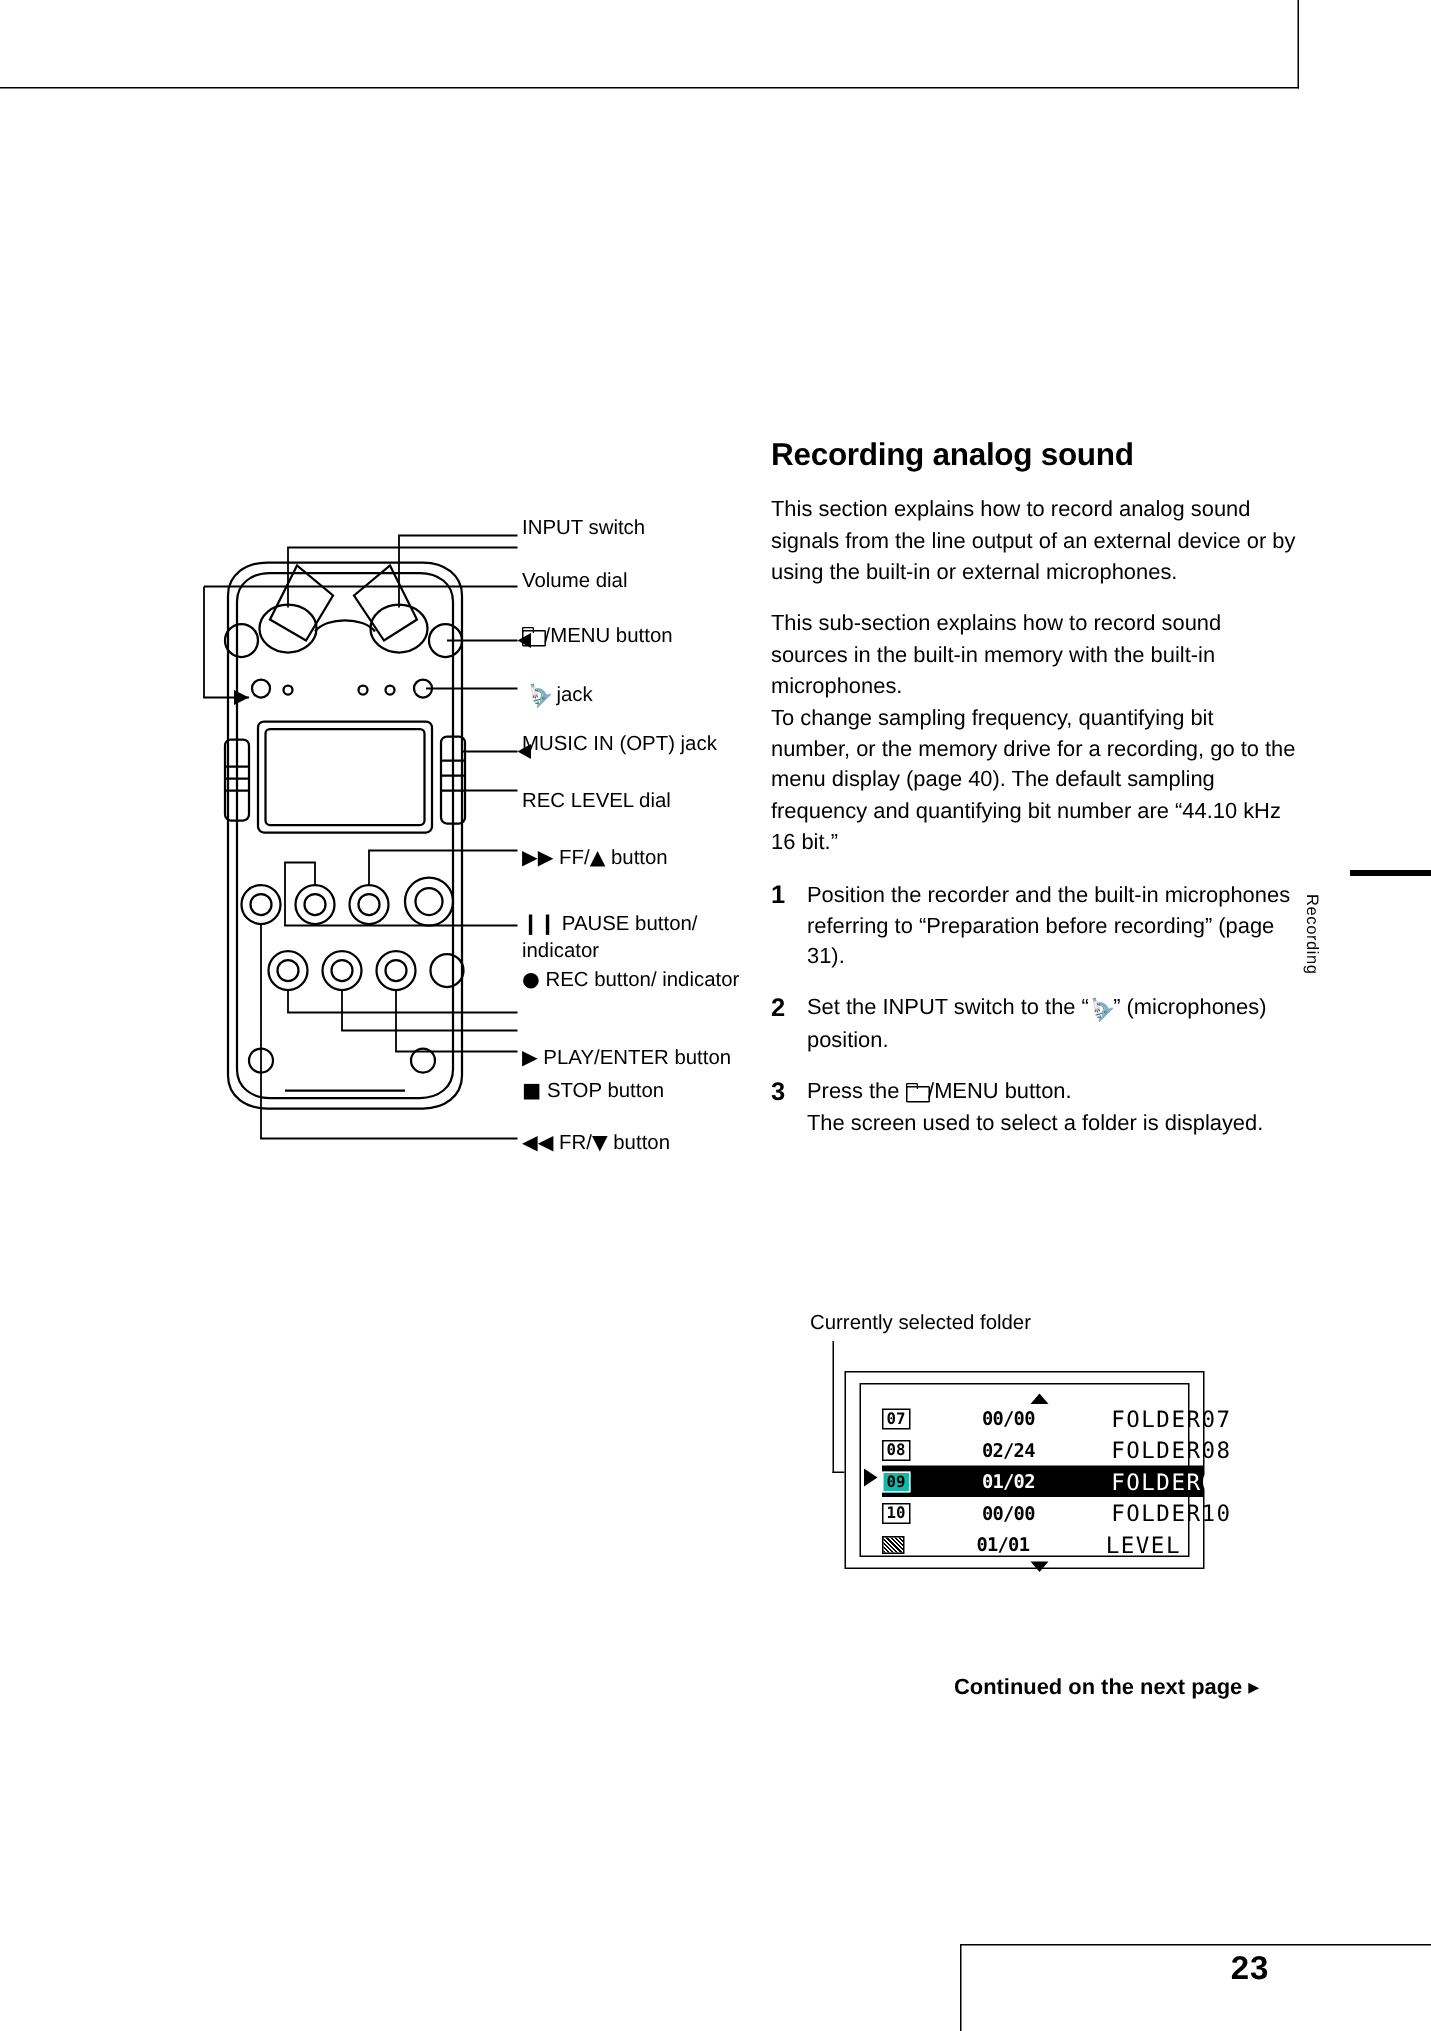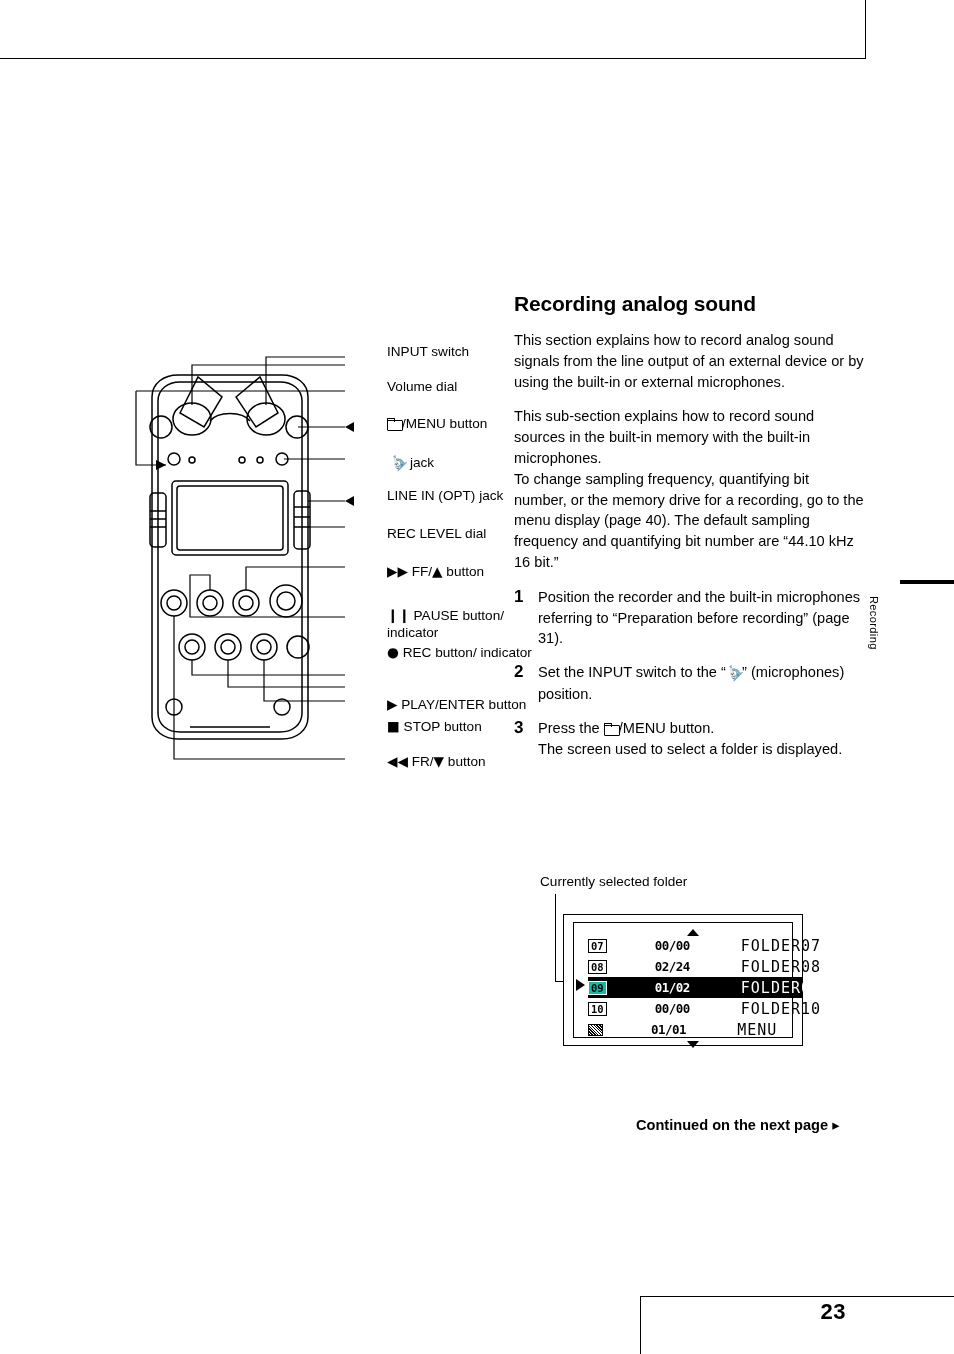--- a/index.html
+++ b/index.html
@@ -75,21 +75,21 @@
 
   .callout-lbl{position:absolute;font-size:13.6px;}
   .callout-line{position:absolute;background:#000;}
 
   .cont-next{position:absolute;left:636px;top:1116px;font-size:14.6px;font-weight:bold;}
   .cont-arrow{display:inline-block;margin-left:4px;}
 
   
   .fig{position:absolute;left:130px;top:335px;width:370px;height:450px;}
   .fig svg{position:absolute;left:0;top:0;}
-  .lbl{position:absolute;font-size:13.6px;line-height:17px;white-space:nowrap;margin-left:39px;}
+  .lbl{position:absolute;font-size:13.6px;line-height:17px;white-space:nowrap;}
   .lbl.wrap{white-space:normal;width:140px;}
   .sym{font-family:"DejaVu Sans",sans-serif;}
 </style>
 </head>
 <body>
 
 <div class="page">
 
   <div class="rule-top-h"></div>
   <div class="rule-top-v"></div>
@@ -173,21 +173,21 @@
         <polygon points="36,130 26,125 26,135"></polygon>
         <polygon points="215,92 224,87 224,97"></polygon>
         <polygon points="215,166 224,161 224,171"></polygon>
       </g>
     </svg>
 
     <div class="lbl" style="left:218px;top:8px;">INPUT switch</div>
     <div class="lbl" style="left:218px;top:43px;">Volume dial</div>
     <div class="lbl" style="left:218px;top:80px;"><span class="folder-ico"></span><span>/MENU button</span></div>
     <div class="lbl" style="left:221px;top:119px;"><span class="mic-glyph sym">🔬</span> <span>jack</span></div>
-    <div class="lbl wrap" style="left:218px;top:152px;width:150px;">LINE IN (OPT) jack</div>
+    <div class="lbl wrap" style="left:218px;top:152px;width:150px;">MUSIC IN (OPT) jack</div>
     <div class="lbl" style="left:218px;top:190px;">REC LEVEL dial</div>
     <div class="lbl" style="left:218px;top:228px;"><span class="sym">▶▶</span> <span>FF/<span class="sym">▲</span> button</span></div>
     <div class="lbl wrap" style="left:218px;top:272px;width:152px;"><span class="sym">❙❙</span> PAUSE button/ indicator</div>
     <div class="lbl wrap" style="left:218px;top:309px;width:152px;"><span class="sym">●</span> REC button/ indicator</div>
     <div class="lbl wrap" style="left:218px;top:361px;width:152px;"><span class="sym">▶</span> PLAY/ENTER button</div>
     <div class="lbl" style="left:218px;top:383px;"><span class="sym">■</span> STOP button</div>
     <div class="lbl" style="left:218px;top:418px;"><span class="sym">◀◀</span> FR/<span class="sym">▼</span> button</div>
   </div>
 
   <div class="col-right">
@@ -239,21 +239,21 @@
           <span class="fname">FOLDER09</span>
         </div>
         <div class="lcd-row">
           <span class="badge">10</span>
           <span class="date">00/00</span>
           <span class="fname">FOLDER10</span>
         </div>
         <div class="lcd-row">
           <span class="music-ico"></span>
           <span class="date">01/01</span>
-          <span class="fname">MENU</span>
+          <span class="fname">LEVEL</span>
         </div>
       </div>
     </div>
   </div>
 
   <div class="cont-next"><span>Continued on the next page</span><span class="cont-arrow sym">▸</span></div>
 
 </div>
 
 </body></html>

